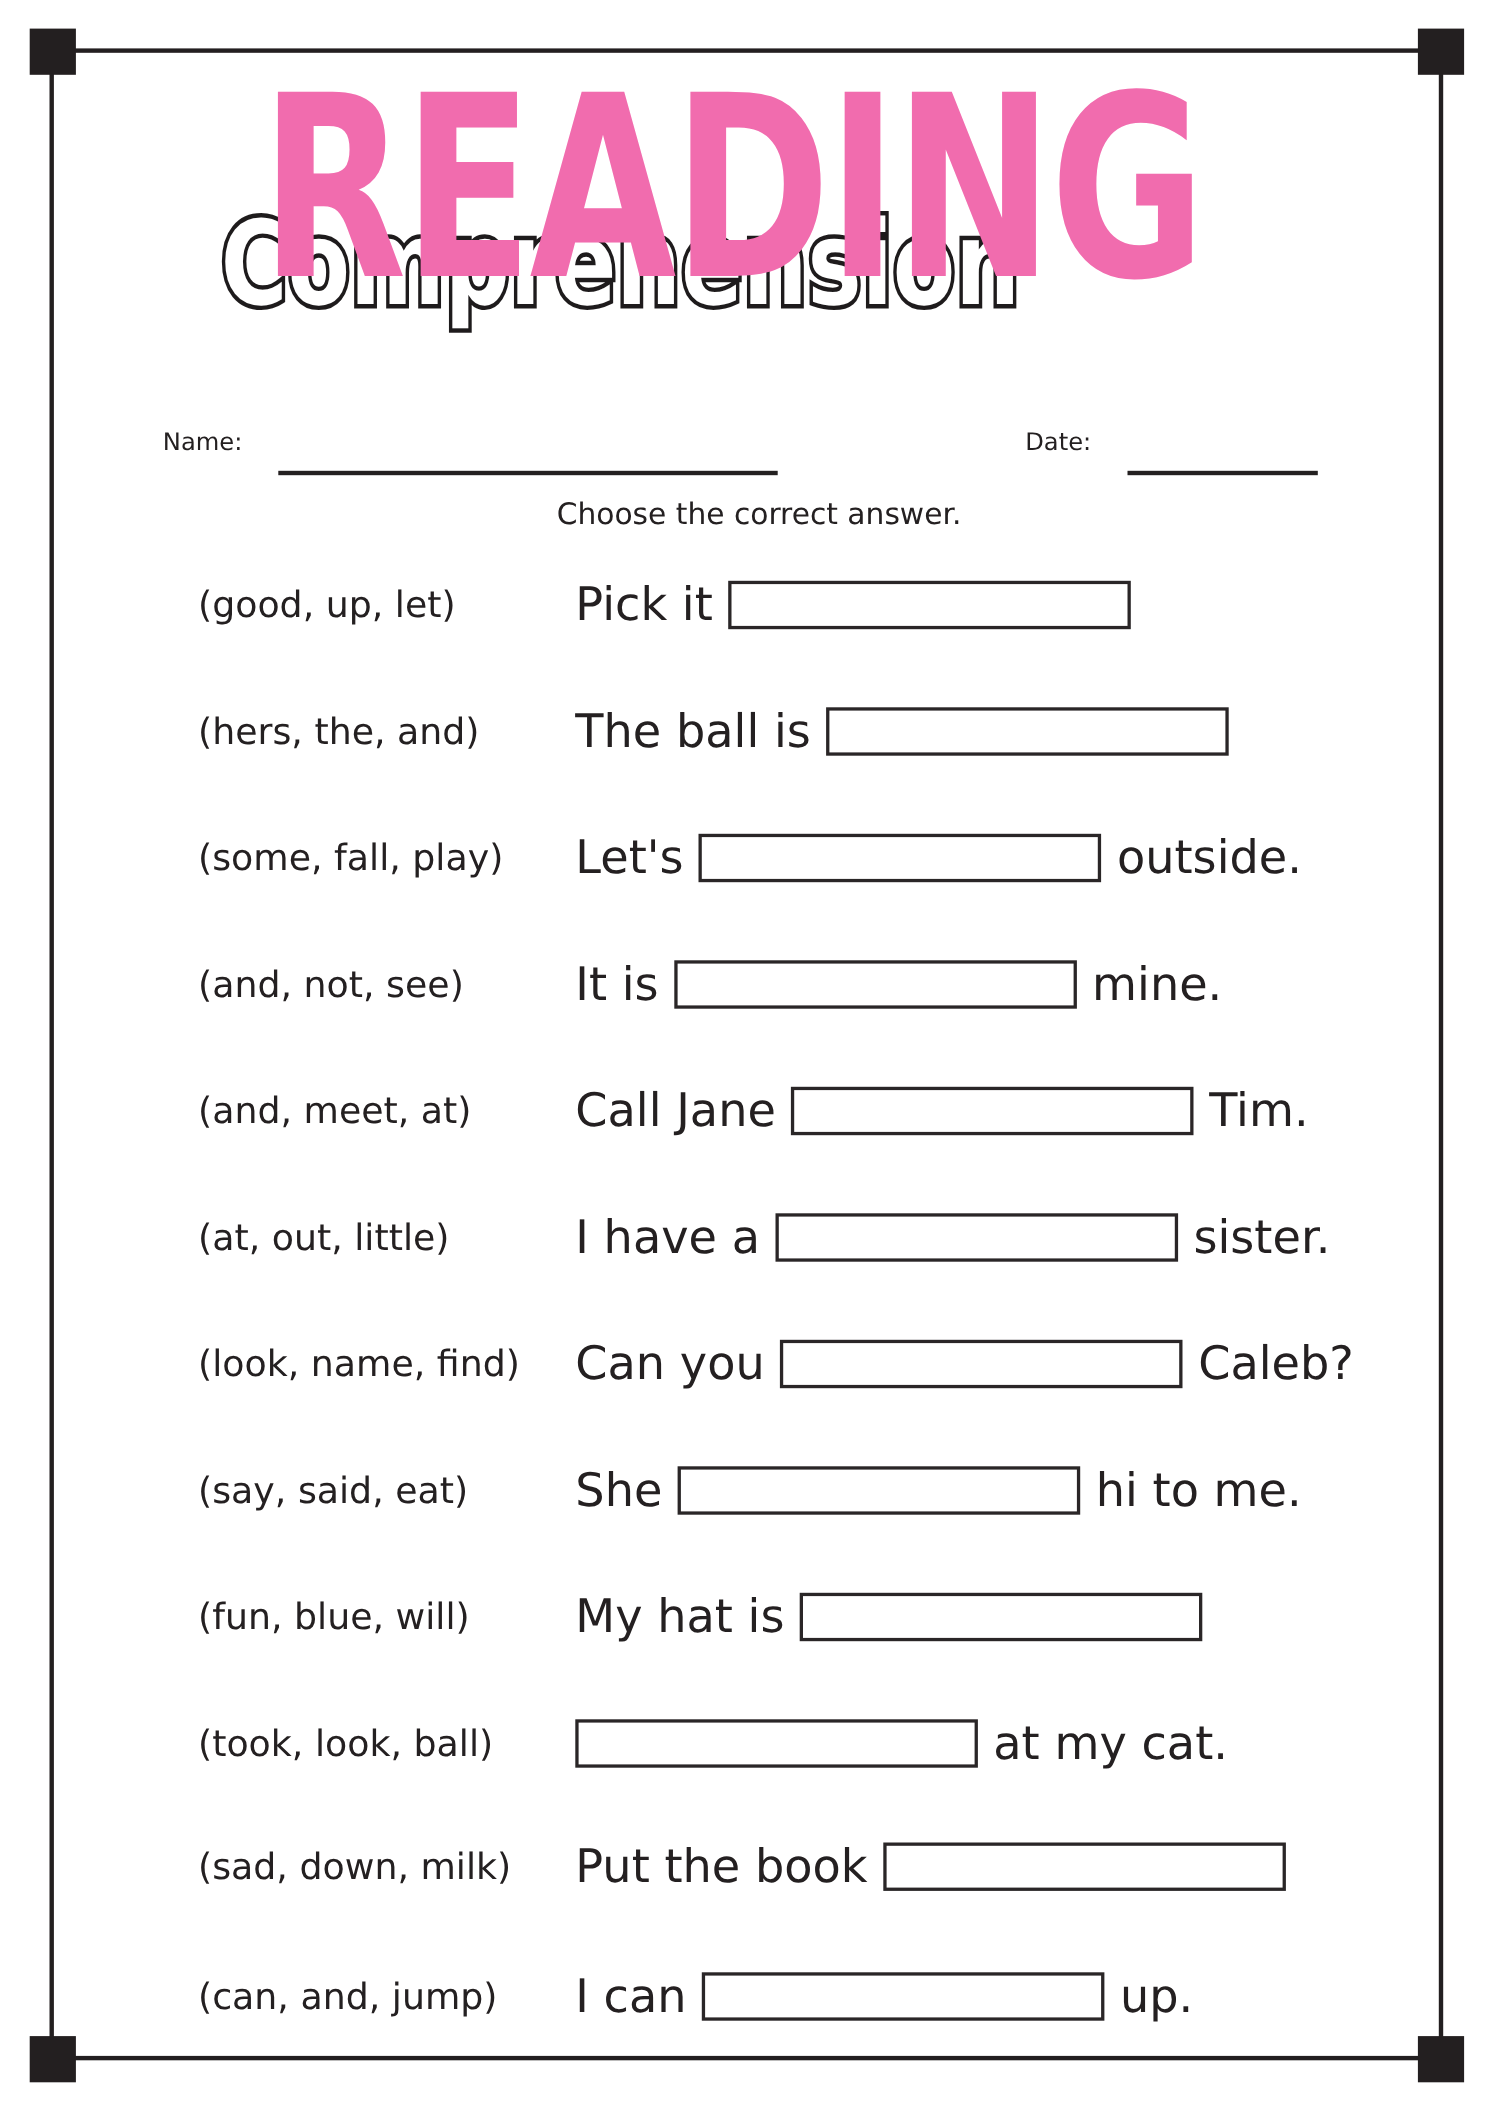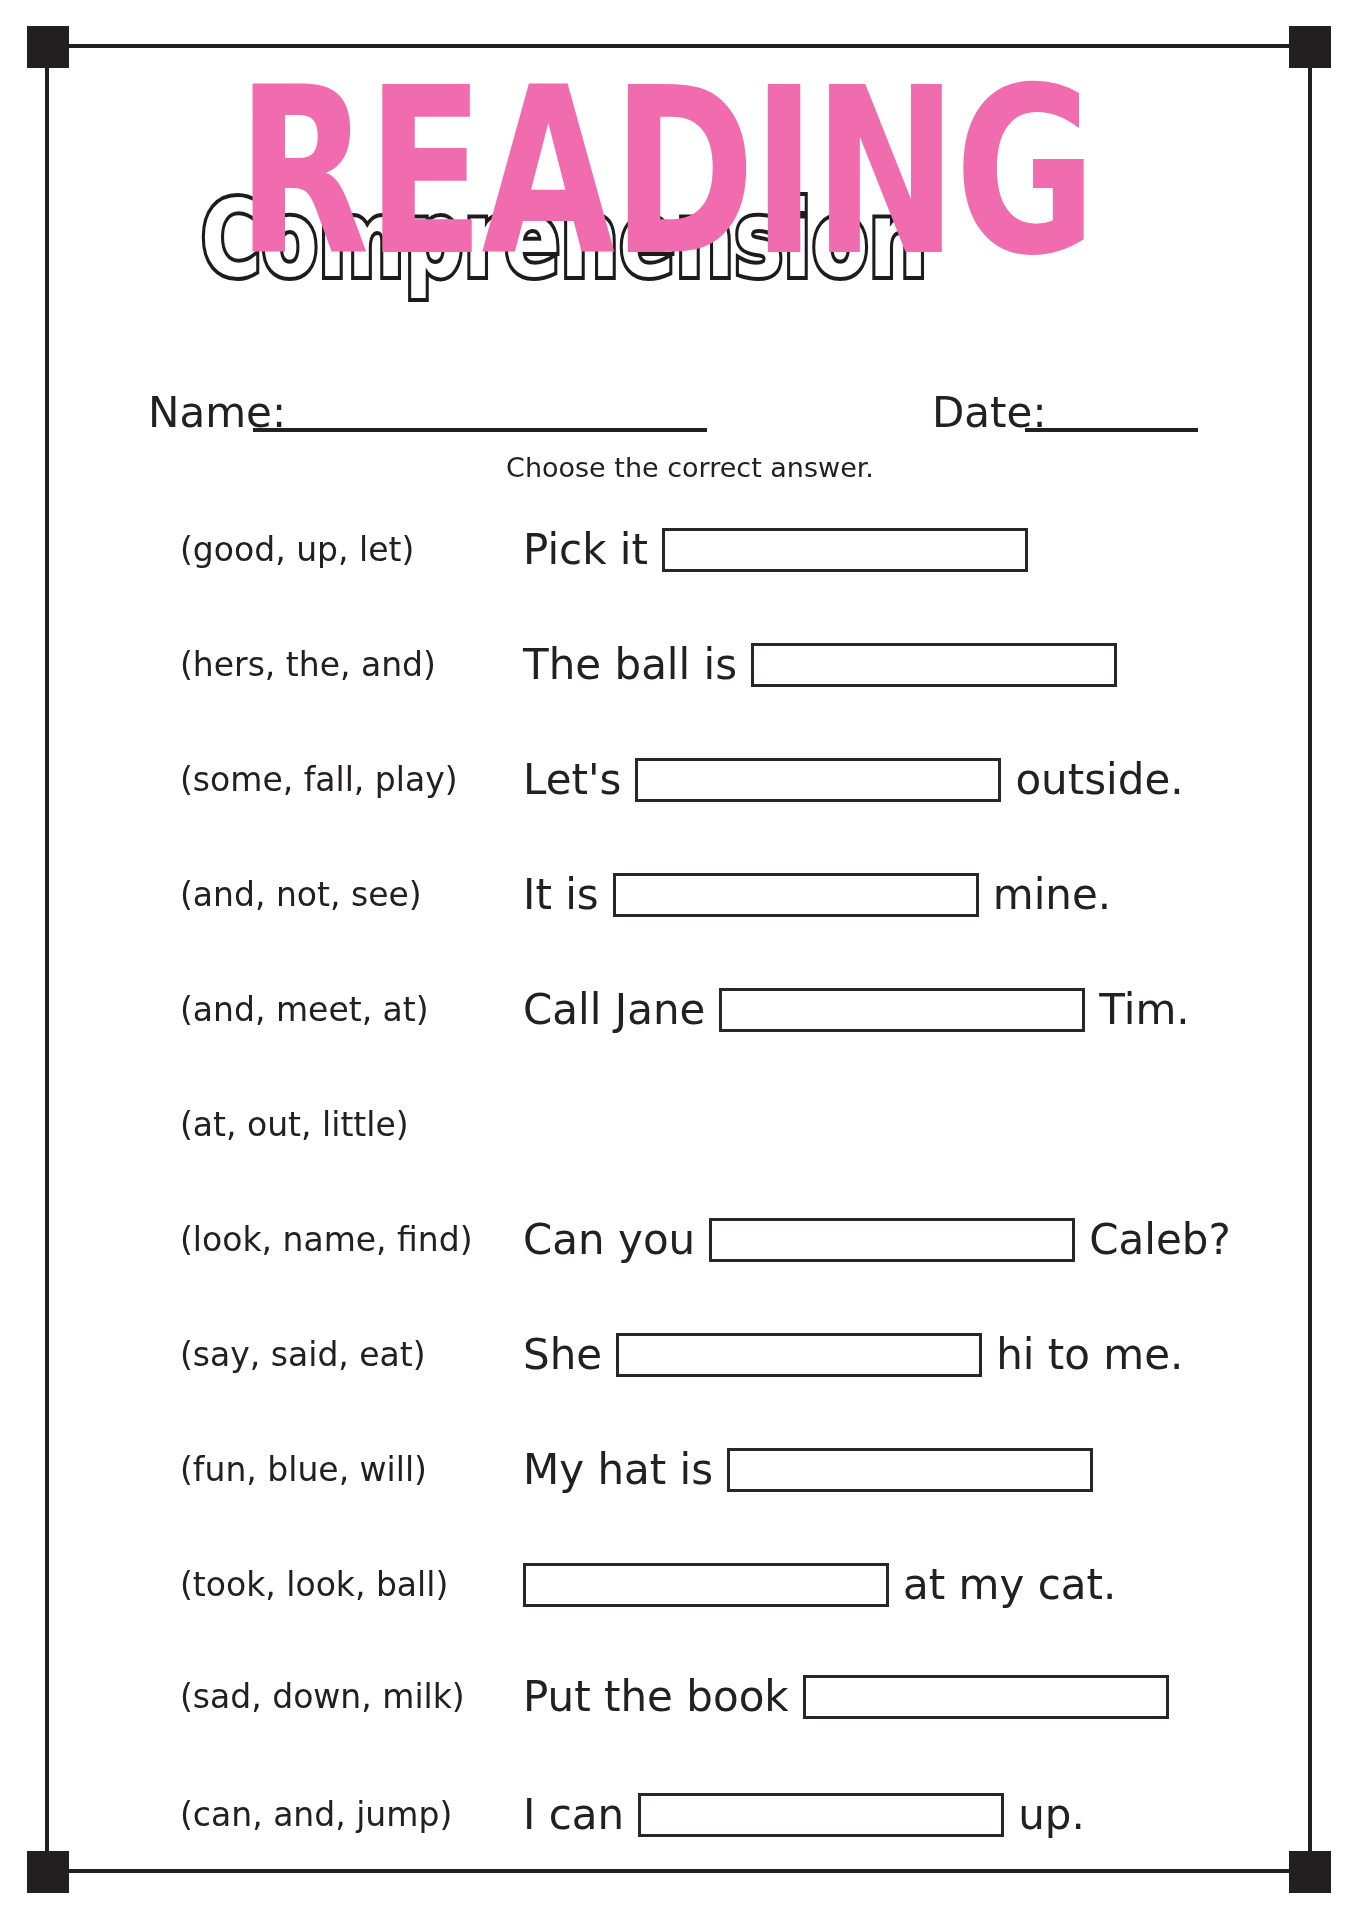--- a/index.html
+++ b/index.html
@@ -40,21 +40,21 @@
     font-size:106px; font-weight:bold; line-height:1;
     transform:scaleX(0.78); transform-origin:center top;
     white-space:nowrap;
   }
   .comp-stroke { position:absolute; left:0; top:0; width:100%;
     -webkit-text-stroke:8px #1e1b1c; color:#1e1b1c; z-index:2; }
   .comp-fill   { position:absolute; left:0; top:0; width:100%;
     color:#ffffff; z-index:3; }
 
   
-  .label { position:absolute; font-size:42px; line-height:1; white-space:nowrap; }
+  .label { position:absolute; font-size:22px; line-height:1; white-space:nowrap; }
   .name-label { left:148px; top:392px; }
   .date-label { left:932px; top:392px; }
   .write-line { position:absolute; height:0; border-top:4px solid #242021; }
   .name-line  { left:253px;  top:428px; width:454px; }
   .date-line  { left:1025px; top:428px; width:173px; }
 
   .instruction {
     position:absolute; left:22px; right:0; top:452px;
     text-align:center; font-size:27px; line-height:1.2;
   }
@@ -147,20 +147,25 @@
     <div class="choices">(and, meet, at)</div>
     <div class="sentence">
       <span class="pre">Call Jane</span>
       <span class="blank"></span>
       <span class="post">Tim.</span>
     </div>
   </div>
 
   <div class="row" style="top:1067px">
     <div class="choices">(at, out, little)</div>
+    <div class="sentence">
+      <span class="pre">I have a</span>
+      <span class="blank"></span>
+      <span class="post">sister.</span>
+    </div>
   </div>
 
   <div class="row" style="top:1182px">
     <div class="choices">(look, name, find)</div>
     <div class="sentence">
       <span class="pre">Can you</span>
       <span class="blank"></span>
       <span class="post">Caleb?</span>
     </div>
   </div>

